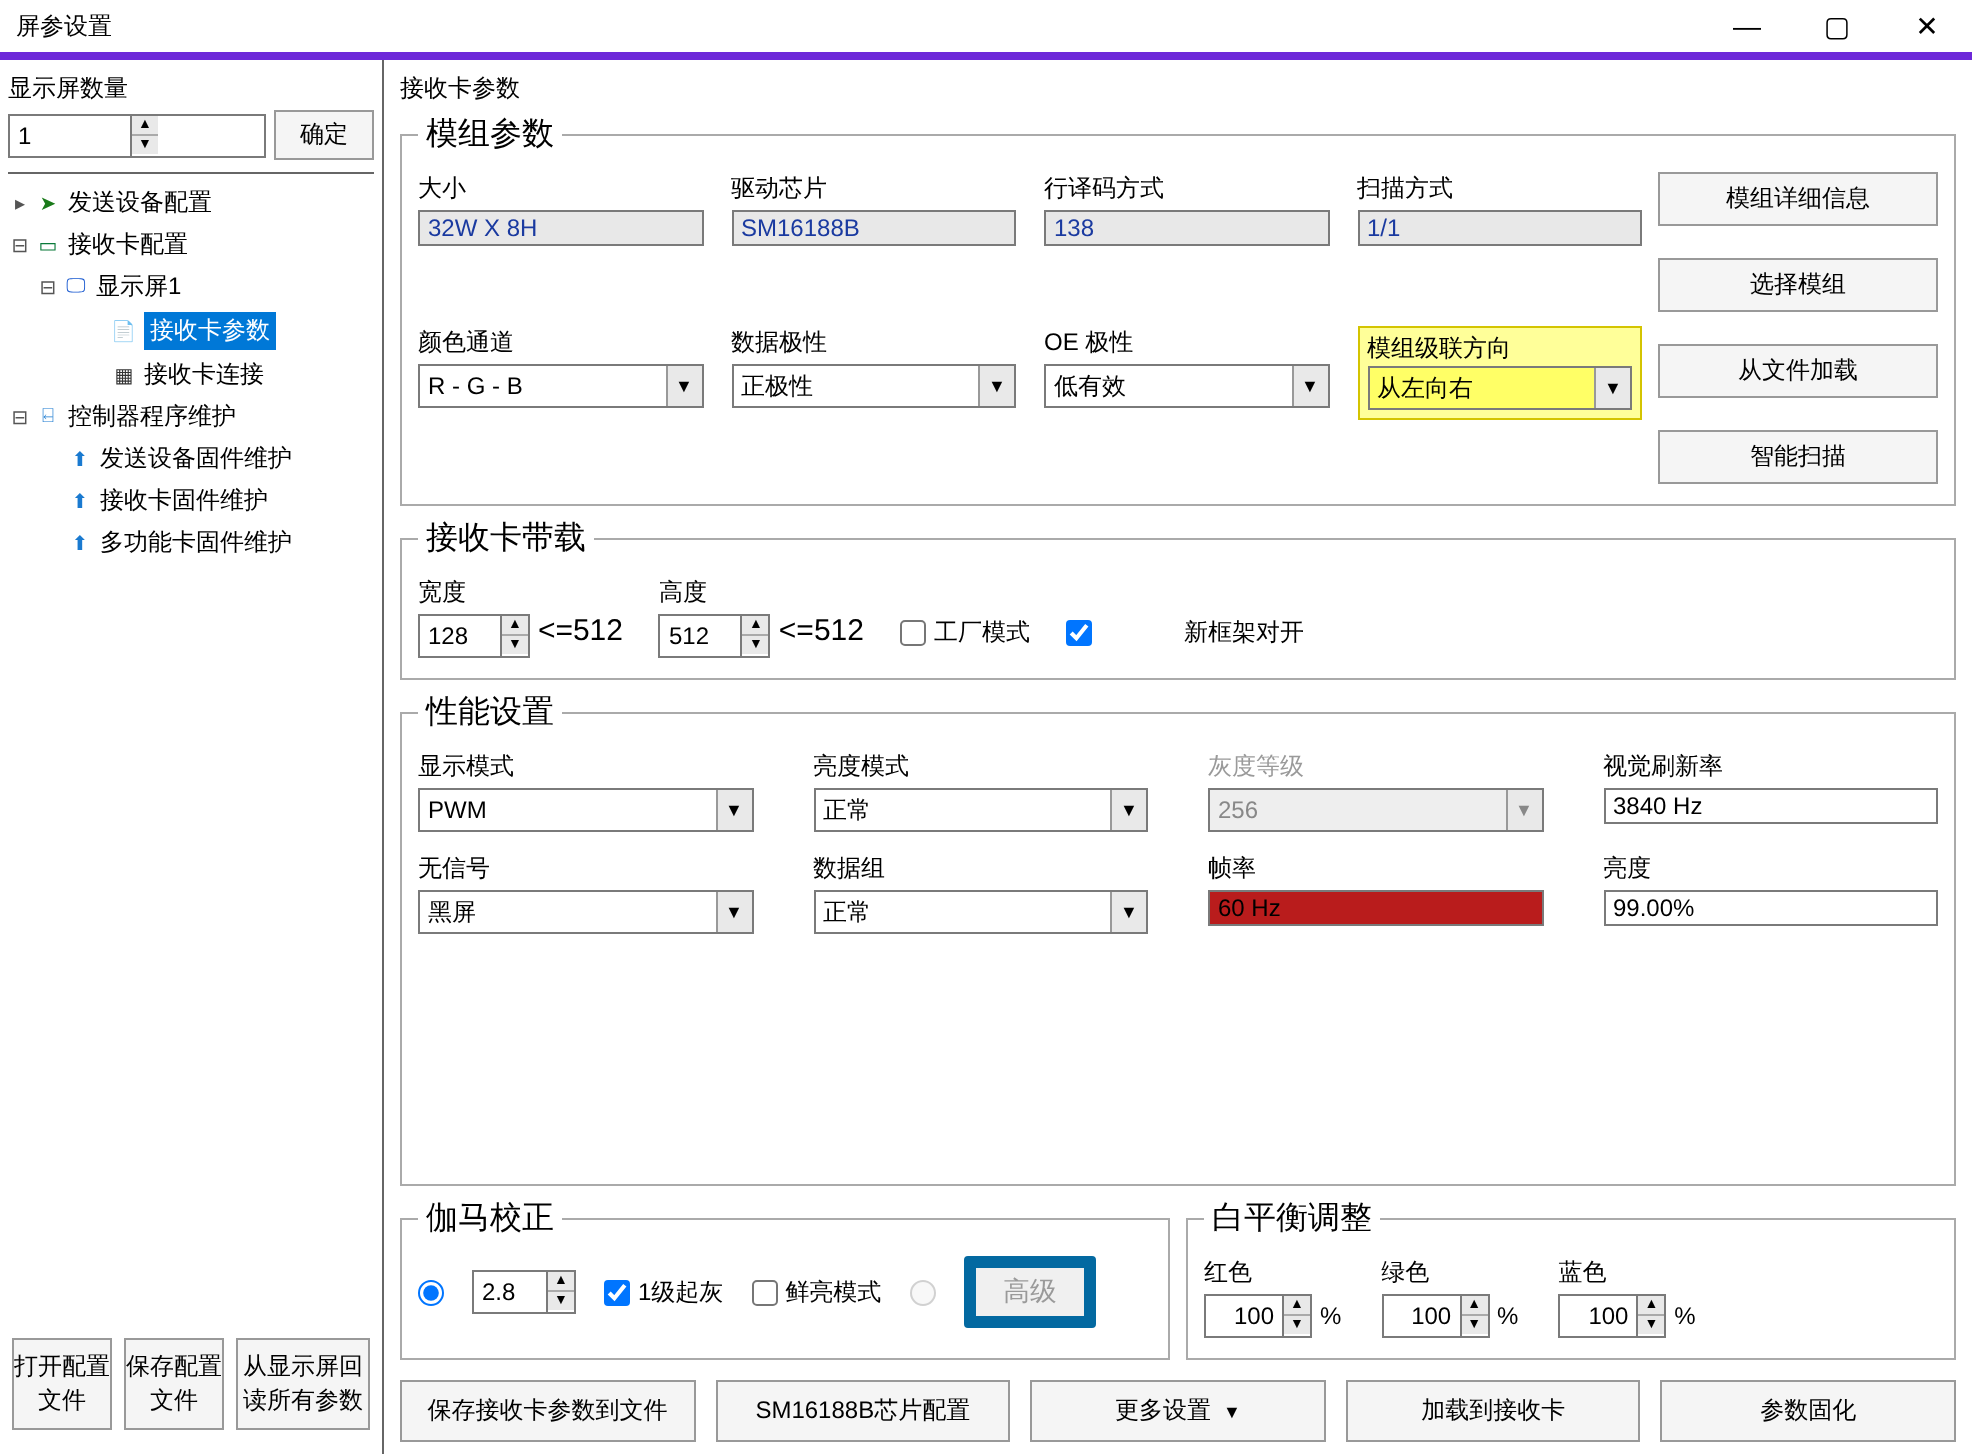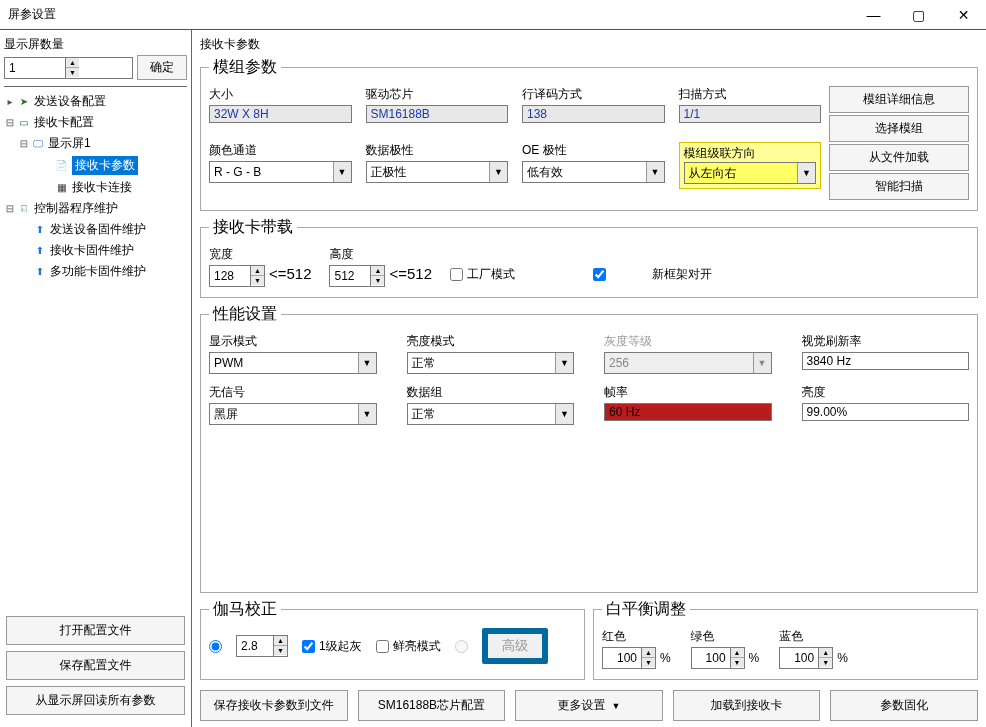--- a/index.html
+++ b/index.html
@@ -9,21 +9,21 @@
   background: #fff;
   width: 986px;
   height: 727px;
   overflow: hidden;
 }
 .titlebar {
   height: 30px;
   display: flex;
   align-items: center;
   padding-left: 8px;
-  border-bottom: 1px solid #6d28d9;
+  border-bottom: 4px solid #6d28d9;
 }
 .titlebar .title { flex: 1; }
 .titlebar .win-controls { display: flex; }
 .titlebar .win-btn {
   width: 45px; height: 30px;
   display: flex; align-items: center; justify-content: center;
   font-size: 14px;
 }
 .main { display: flex; height: calc(100% - 30px); }
 .left-panel {
@@ -59,34 +59,34 @@
 .indent-1 { padding-left:14px;}
 .indent-2 { padding-left:28px;}
 .indent-3 { padding-left:50px;}
 .icon-arrow { color:#1a7a1a;}
 .icon-card { color:#0a7a3a;}
 .icon-screen { color:#1a5ad0;}
 .icon-params { color:#1a5ad0;}
 .icon-link { color:#333;}
 .icon-ctrl { color:#1a7ad0;}
 .icon-up { color:#1a7ad0;}
-.left-bottom { margin-top:auto; display:flex; flex-direction:column; gap:6px; padding:6px 2px;}
+.left-bottom { margin-top:auto; display:flex; flex-direction:row; gap:6px; padding:6px 2px;align-items:center;}
 .left-bottom .btn { padding:5px 0;}
 .right-panel { flex:1; padding:6px 8px; display:flex; flex-direction:column; overflow:hidden;}
 .section-title { margin-bottom:4px;}
 fieldset {
   border:1px solid #aaa;
   padding:8px 8px 10px 8px;
   margin-bottom:6px;
   position:relative;
 }
 legend { padding:0 4px; font-size:16px;}
 .mod-grid { display:flex; gap:8px;}
 .mod-left { flex:1; display:grid; grid-template-columns: repeat(4,1fr); gap:8px 14px;}
-.mod-right { width:140px; display:flex; flex-direction:column; gap:2px;}
+.mod-right { width:140px; display:flex; flex-direction:column; gap:16px;}
 .mod-right .btn { padding:4px 0;}
 .field-col { display:flex; flex-direction:column; gap:2px;}
 .ro-input {
   border:1px solid #7a7a7a; background:#e8e8e8; height:18px;
   padding:0 4px; color:#1a3aa0; display:flex; align-items:center;
 }
 .combo {
   border:1px solid #7a7a7a; height:22px;
   display:flex; align-items:center; background:#fff;
 }
@@ -282,21 +282,21 @@
                   <button class="sp-btn">▼</button>
                 </div>
               </div>
             <span class="le-text">&lt;=512</span>
           </div>
         </div>
         <label class="chk" style="margin-bottom:4px;">
             <input type="checkbox" style="">
             <span>工厂模式</span>
           </label>
-        <label class="chk" style="margin-bottom:4px;margin-left:60px;gap:46px;">
+        <label class="chk" style="margin-bottom:4px;gap:46px;">
             <input type="checkbox" checked="" style="">
             <span>新框架对开</span>
           </label>
         <div class="flex1"></div>
       </div>
     </fieldset>
 
     <fieldset class="perf-spacer">
       <legend>性能设置</legend>
       <div class="perf-grid">

